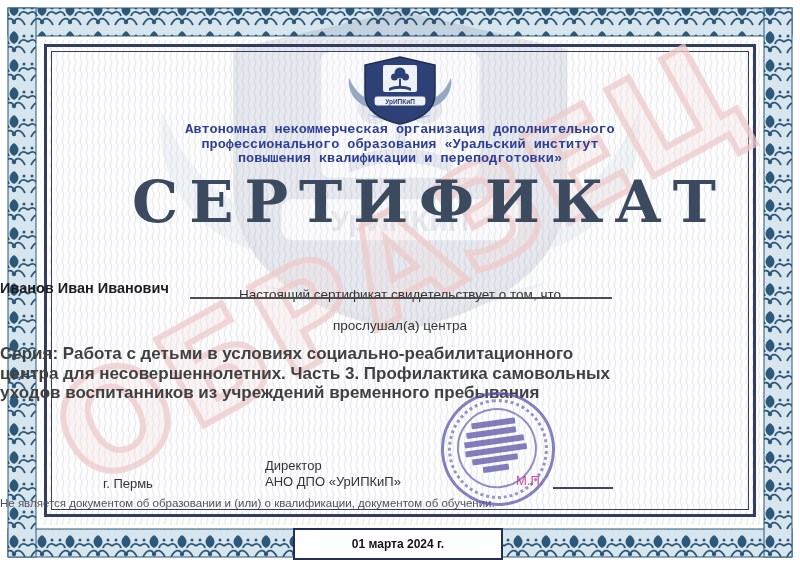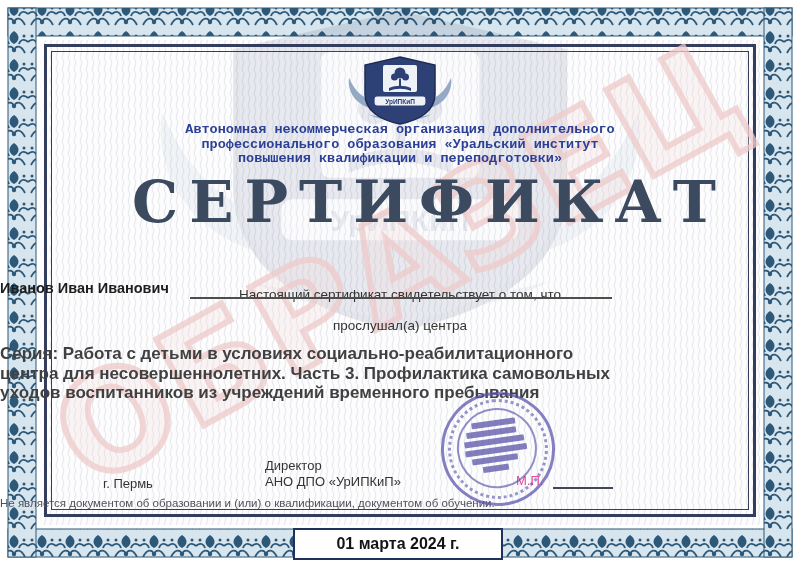--- a/index.html
+++ b/index.html
@@ -100,21 +100,21 @@
   .b2{left:27px;top:37px;width:50px;}
   .b3{left:24px;top:46px;width:60px;}
   .b4{left:24px;top:55px;width:62px;}
   .b5{left:30px;top:64px;width:46px;}
   .b6{left:40px;top:73px;width:26px;}
   
   .date-box{
     position:absolute;left:293px;top:528px;width:206px;height:28px;z-index:6;
     background:#ffffff;border:2.5px solid #20305c;
     text-align:center;line-height:28px;
-    font-size:16px;font-weight:bold;color:#13131a;
+    font-size:12px;font-weight:bold;color:#13131a;
   }
   .svgtext{font-family:"Liberation Sans", sans-serif;font-weight:bold;}
 </style>
 </head>
 <body>
 
 <svg id="bg-svg" class="layer" viewBox="0 0 800 565" xmlns="http://www.w3.org/2000/svg">
   <defs>
     <pattern id="wavebg" width="12" height="24" patternUnits="userSpaceOnUse">
       <rect width="12" height="24" fill="#fdfdfe"></rect>

